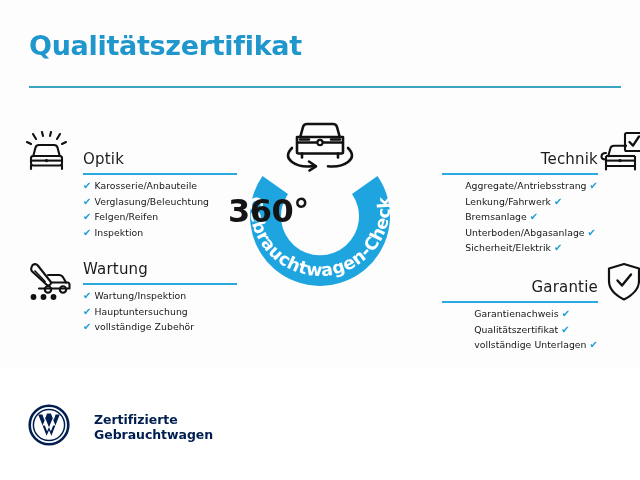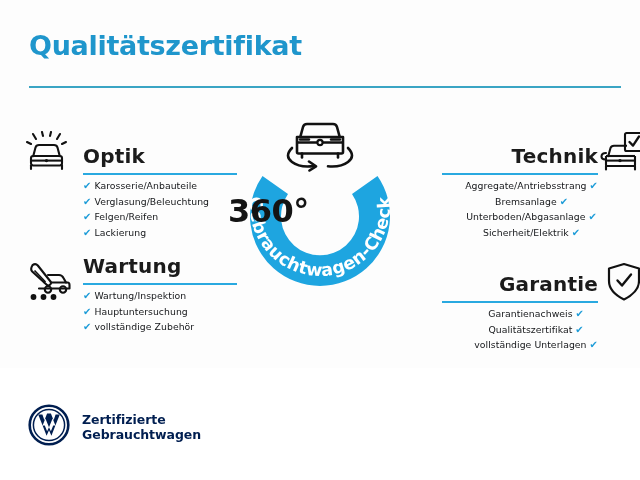--- a/index.html
+++ b/index.html
@@ -46,22 +46,22 @@
   .section {
     position: absolute;
   }
   .sec-head {
     position: relative;
     height: 30px;
   }
   .sec-title {
     position: absolute;
     bottom: 4px;
-    font-size: 20px;
-    font-weight: bold;
+    font-size: 15px;
+    font-weight: normal;
     color: #1b1b1b;
     letter-spacing: 0.2px;
     white-space: nowrap;
   }
   .sec-rule {
     position: absolute;
     bottom: -3px;
     height: 2px;
     background: #29a9e0;
   }
@@ -84,21 +84,21 @@
 
   
   .sec-left .sec-title { left: 0; }
   .sec-left .sec-rule  { left: 0; }
   .sec-left .items     { left: 0; text-align: left; }
   .sec-left .item .check { margin-right: 3px; }
 
   
   .sec-right .sec-title { right: 0; }
   .sec-right .sec-rule  { right: 0; }
-  .sec-right .items     { right: 0; text-align: center; }
+  .sec-right .items     { right: 0; text-align: left; }
   .sec-right .item .check { margin-left: 3px; }
 
   
   #sec-optik    { left: 83px;  top: 142px; width: 158px; }
   #sec-optik .sec-rule  { width: 154px; }
   #sec-wartung  { left: 83px;  top: 252px; width: 158px; }
   #sec-wartung .sec-rule { width: 154px; }
   #sec-technik  { right: 62px; top: 142px; width: 160px; }
   #sec-technik .sec-rule { width: 156px; }
   #sec-garantie { right: 62px; top: 270px; width: 160px; }
@@ -138,20 +138,21 @@
     top: -10px;
   }
 
   
   #footer {
     position: absolute;
     left: 28px;
     top: 404px;
     display: flex;
     align-items: center;
+    gap: 12px;
   }
   #vw-mark { flex: 0 0 auto; }
   #footer-text {
     margin-left: 12px;
     font-size: 12.5px;
     font-weight: bold;
     color: #001e50;
     line-height: 15.5px;
     letter-spacing: -0.05px;
   }
@@ -201,21 +202,21 @@
 
   <div class="section sec-left" id="sec-optik">
     <div class="sec-head">
       <div class="sec-title">Optik</div>
       <div class="sec-rule"></div>
     </div>
     <div class="items">
       <div class="item"><span class="check">✔</span><span>Karosserie/Anbauteile</span></div>
       <div class="item"><span class="check">✔</span><span>Verglasung/Beleuchtung</span></div>
       <div class="item"><span class="check">✔</span><span>Felgen/Reifen</span></div>
-      <div class="item"><span class="check">✔</span><span>Lackierung</span></div>
+      <div class="item"><span class="check">✔</span><span>Inspektion</span></div>
     </div>
   </div>
 
   <div class="sec-icon" id="icon-technik">
     <svg width="46" height="42" viewBox="0 0 46 42">
       <rect x="25" y="2" width="18" height="18" rx="1.5" fill="none" stroke="#111" stroke-width="2.1"></rect>
       <path d="M29.5 11 L33 14.6 L39 5.5" fill="none" stroke="#111" stroke-width="2.3" stroke-linecap="round" stroke-linejoin="round"></path>
       <path d="M8 26 L10.5 17 Q11.2 14.7 14 14.7 L27 14.7" fill="none" stroke="#111" stroke-width="2.1" stroke-linejoin="round"></path>
       <path d="M6 25 L6 34 Q6 35 7 35 L34 35 Q35 35 35 34 L35 25" fill="none" stroke="#111" stroke-width="2.1" stroke-linejoin="round"></path>
       <line x1="6" y1="25" x2="35" y2="25" stroke="#111" stroke-width="2.1"></line>
@@ -227,20 +228,21 @@
     </svg>
   </div>
 
   <div class="section sec-right" id="sec-technik">
     <div class="sec-head">
       <div class="sec-title">Technik</div>
       <div class="sec-rule"></div>
     </div>
     <div class="items">
       <div class="item"><span>Aggregate/Antriebsstrang</span><span class="check">✔</span></div>
+      <div class="item"><span>Lenkung/Fahrwerk</span><span class="check">✔</span></div>
       <div class="item"><span>Bremsanlage</span><span class="check">✔</span></div>
       <div class="item"><span>Unterboden/Abgasanlage</span><span class="check">✔</span></div>
       <div class="item"><span>Sicherheit/Elektrik</span><span class="check">✔</span></div>
     </div>
   </div>
 
   <div class="sec-icon" id="icon-wartung">
     <svg width="48" height="44" viewBox="0 0 48 44">
       <path d="M22 14 L33 14 Q36 14 37.5 17 L40 21.5" fill="none" stroke="#111" stroke-width="2.1" stroke-linejoin="round" stroke-linecap="round"></path>
       <path d="M18.5 21.5 L41.5 21.5 Q43.5 21.5 43.5 24 L43.5 27.5 L13 27.5" fill="none" stroke="#111" stroke-width="2.1" stroke-linejoin="round" stroke-linecap="round"></path>

